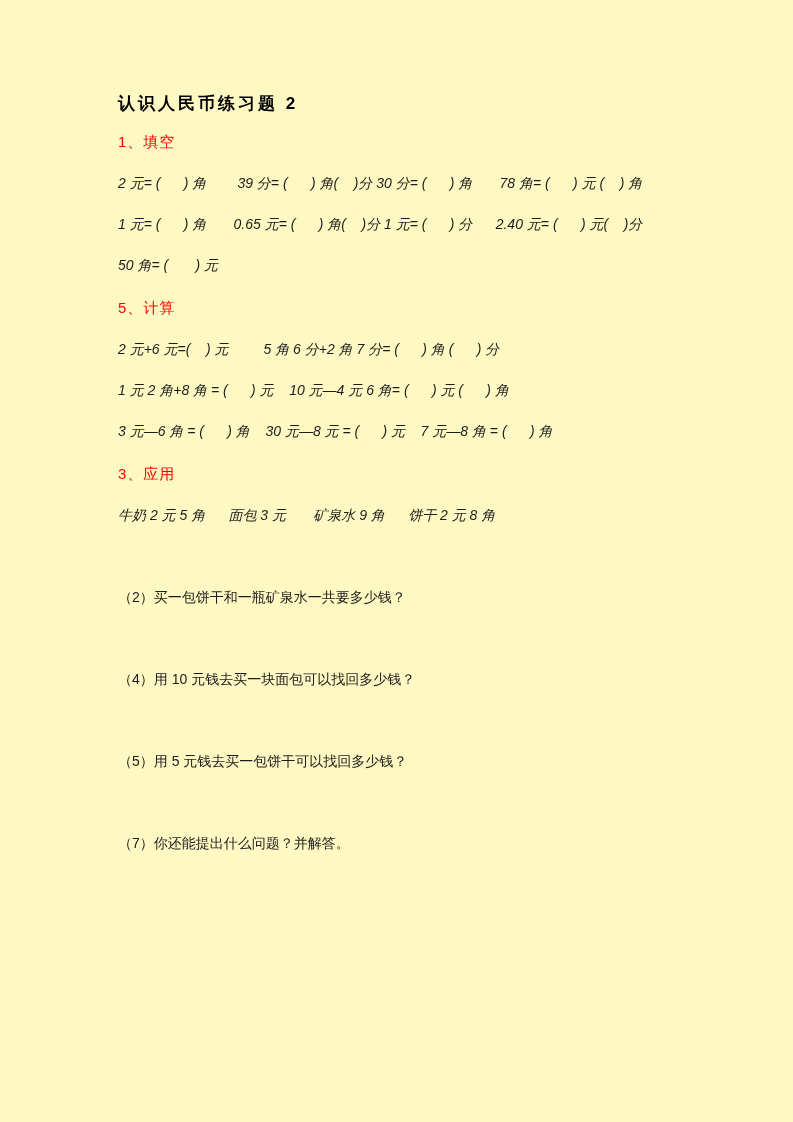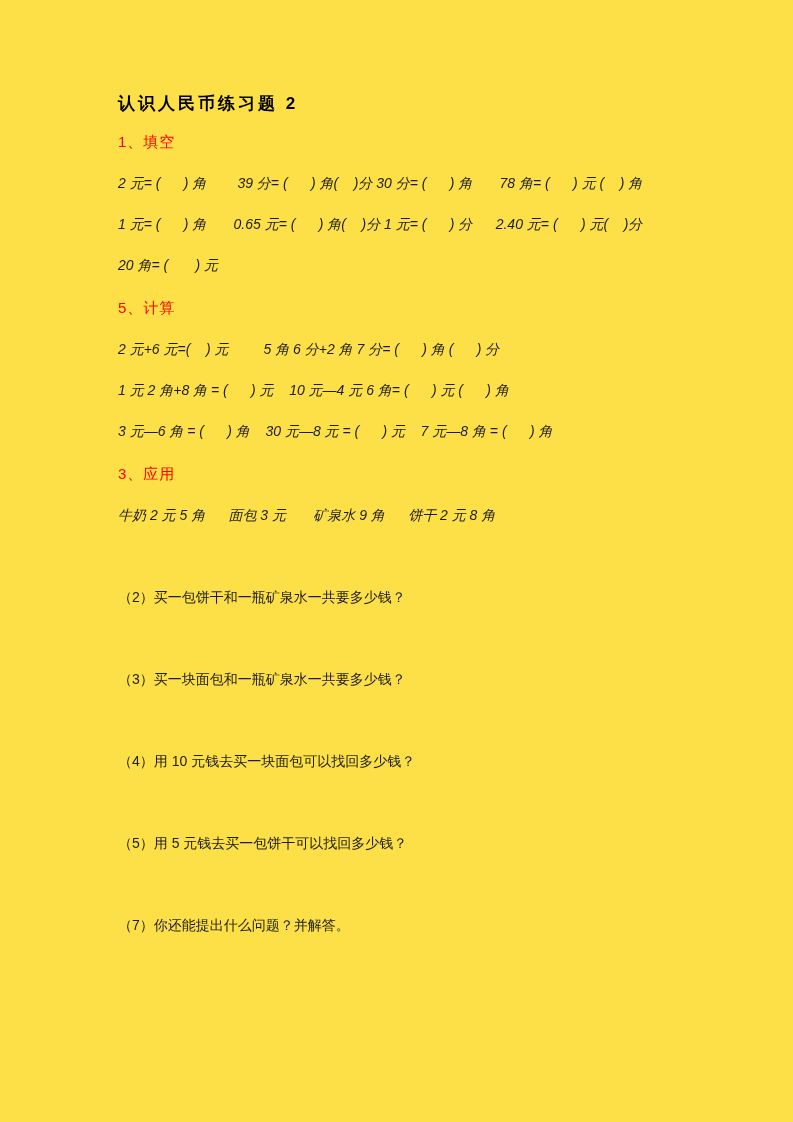--- a/index.html
+++ b/index.html
@@ -11,21 +11,21 @@
     width: 793px;
     height: 1122px;
     overflow: hidden;
   }
   .page {
     position: relative;
     box-sizing: border-box;
     width: 793px;
     height: 1122px;
     padding: 93px 50px 0 118px;
-    background: #fde047;
+    background: #fef9c3;
     font-family: "Liberation Sans", "DejaVu Sans", sans-serif;
     color: #1c1c1c;
   }
   .title {
     margin: 0;
     font-size: 17px;
     font-weight: bold;
     letter-spacing: 3px;
     color: #000000;
     line-height: 22px;
@@ -62,33 +62,32 @@
 <body>
 
 <div class="page">
 
   <h1 class="title">认识人民币练习题 2</h1>
 
   <section>
     <h2 class="heading first">1、填空</h2>
     <div class="line">2 元= (      ) 角        39 分= (      ) 角(    )分 30 分= (      ) 角       78 角= (      ) 元 (    ) 角</div>
     <div class="line">1 元= (      ) 角       0.65 元= (      ) 角(    )分 1 元= (      ) 分      2.40 元= (      ) 元(    )分</div>
-    <div class="line">20 角= (       ) 元</div>
+    <div class="line">50 角= (       ) 元</div>
   </section>
 
   <section>
     <h2 class="heading">5、计算</h2>
     <div class="line">2 元+6 元=(    ) 元         5 角 6 分+2 角 7 分= (      ) 角 (      ) 分</div>
     <div class="line">1 元 2 角+8 角 = (      ) 元    10 元—4 元 6 角= (      ) 元 (      ) 角</div>
     <div class="line">3 元—6 角 = (      ) 角    30 元—8 元 = (      ) 元    7 元—8 角 = (      ) 角</div>
   </section>
 
   <section>
     <h2 class="heading">3、应用</h2>
     <div class="line">牛奶 2 元 5 角      面包 3 元       矿泉水 9 角      饼干 2 元 8 角</div>
     <div class="question">（2）买一包饼干和一瓶矿泉水一共要多少钱？</div>
-    <div class="question">（3）买一块面包和一瓶矿泉水一共要多少钱？</div>
     <div class="question">（4）用 10 元钱去买一块面包可以找回多少钱？</div>
     <div class="question">（5）用 5 元钱去买一包饼干可以找回多少钱？</div>
     <div class="question">（7）你还能提出什么问题？并解答。</div>
   </section>
 
 </div>
 
 </body></html>

